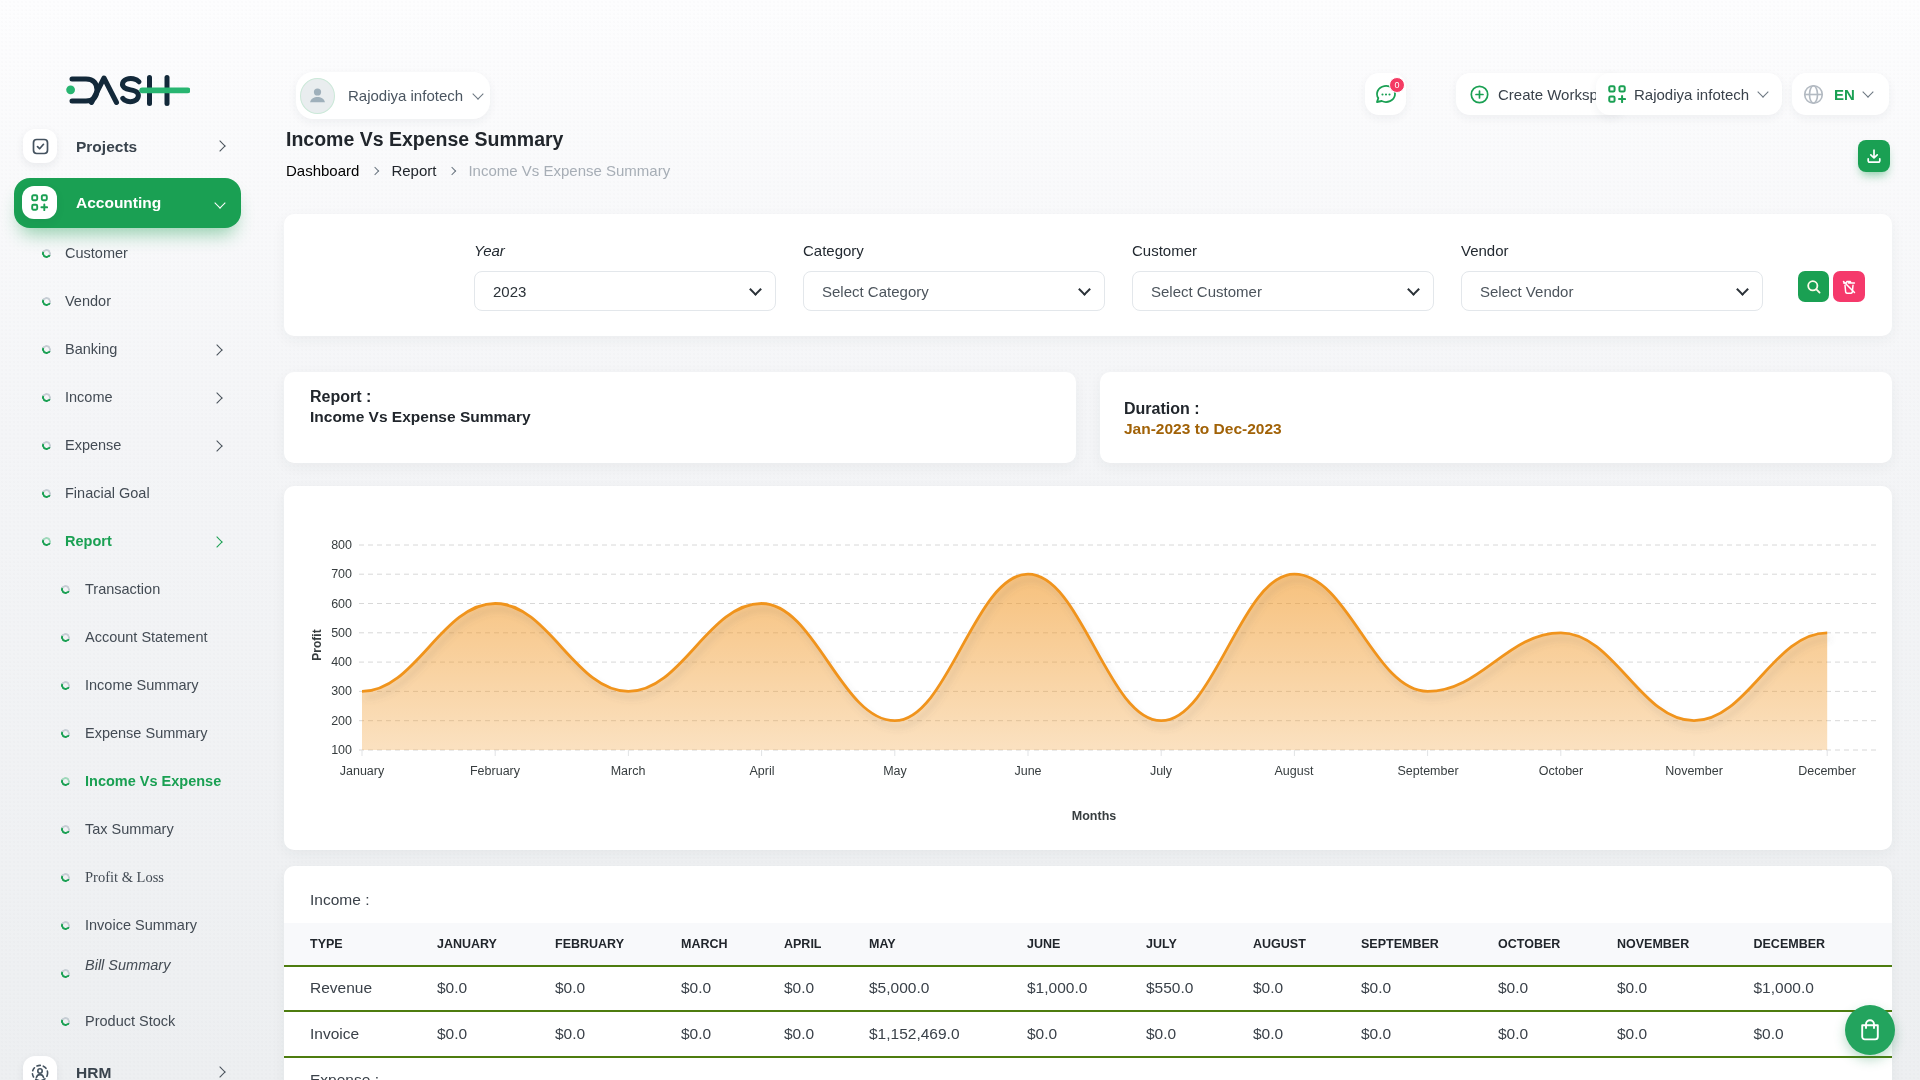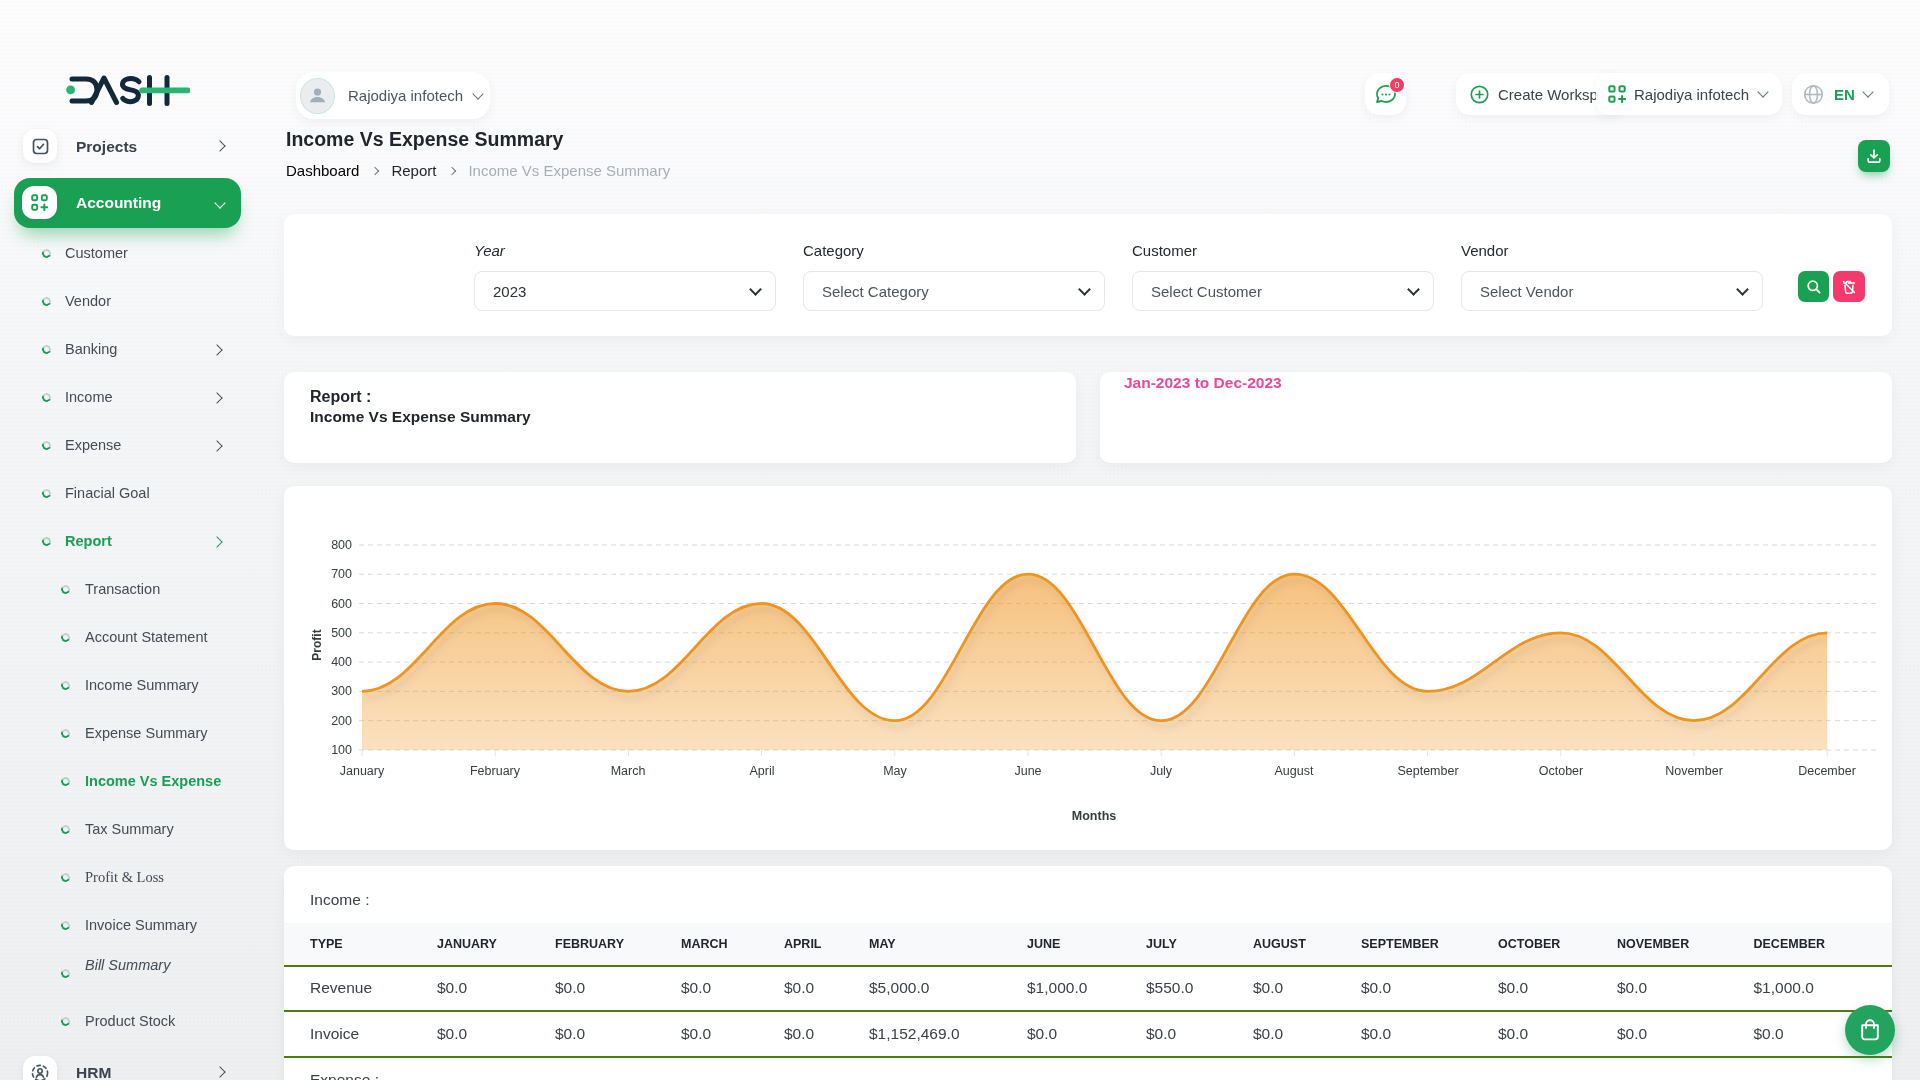--- a/index.html
+++ b/index.html
@@ -218,21 +218,22 @@
     <path d="M2.6 4 h2.2 M7.4 4 h6 M5.4 4 l0.5 -1.6 h3.4 l0.5 1.6 M4 6.2 l0.7 7 a1.3 1.3 0 0 0 1.3 1.1 h4 a1.3 1.3 0 0 0 1.3 -1.1 l0.7 -7"></path>
     <path d="M2.5 2.5 L13.5 13.5"></path>
   </svg>
 </div>
 
 <div class="card" style="left:284px;top:372px;width:792px;height:91px;">
   <div style="margin:16px 0 0 26px;font-size:16px;font-weight:700;color:#21262c;">Report :</div>
   <div style="margin:2px 0 0 26px;font-size:15.5px;font-weight:700;color:#21262c;">Income Vs Expense Summary</div>
 </div>
 <div class="card" style="left:1100px;top:372px;width:792px;height:91px;">
-  <div style="margin:2px 0 0 24px;font-size:15.5px;font-weight:700;color:#ec4899;">Jan-2023 to Dec-2023</div>
+  <div style="margin:28px 0 0 24px;font-size:16px;font-weight:700;color:#21262c;">Duration :</div>
+  <div style="margin:2px 0 0 24px;font-size:15.5px;font-weight:700;color:#a16207;">Jan-2023 to Dec-2023</div>
 </div>
 
 <div class="card" style="left:284px;top:486px;width:1608px;height:364px;">
 <svg width="1608" height="364" viewBox="0 0 1608 364" style="display:block;">
   <defs>
     <linearGradient id="ag" x1="0" y1="0" x2="0" y2="1">
       <stop offset="0" stop-color="#F0941F" stop-opacity="0.58"></stop>
       <stop offset="1" stop-color="#F0941F" stop-opacity="0.28"></stop>
     </linearGradient>
     <filter id="ds" x="-20%" y="-20%" width="140%" height="160%">

